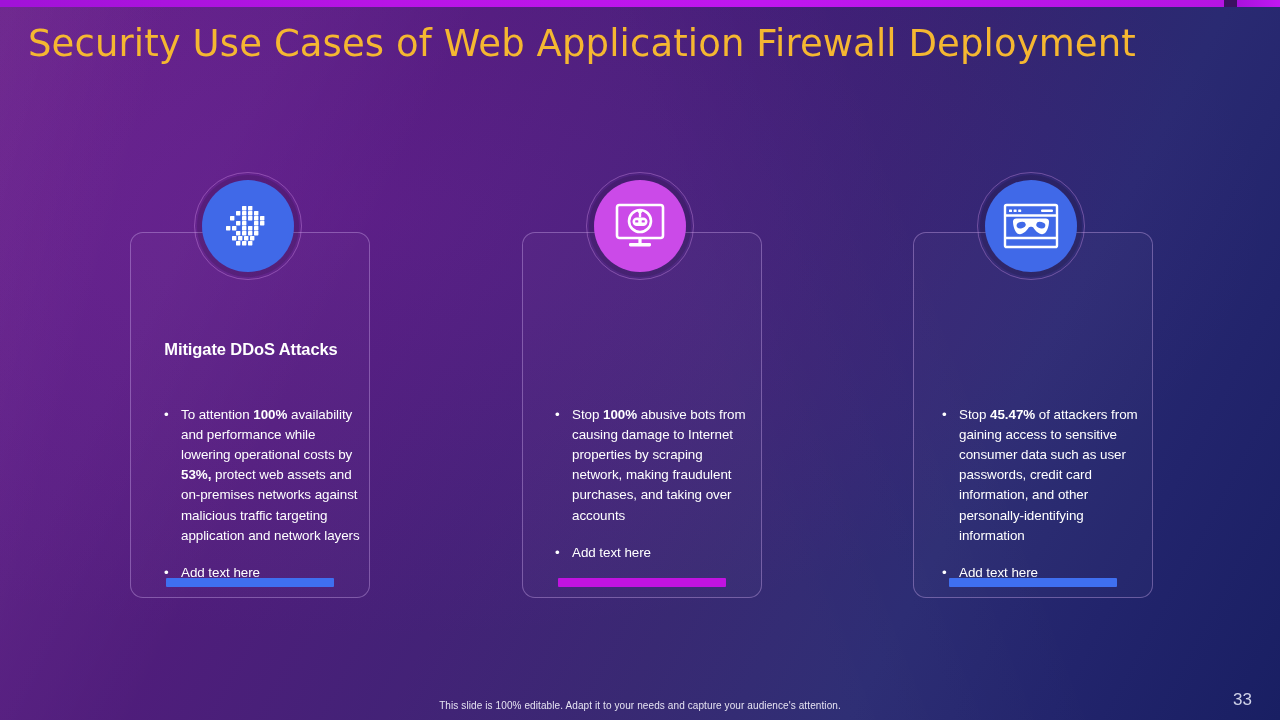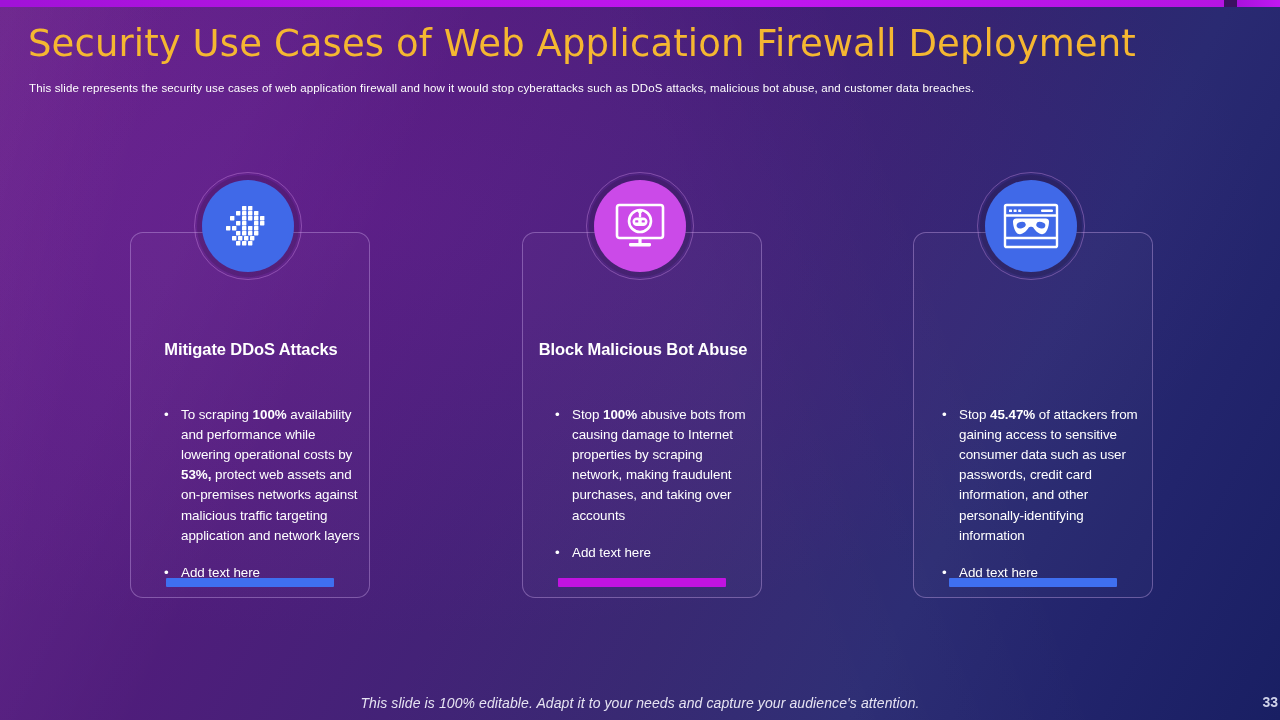--- a/index.html
+++ b/index.html
@@ -206,56 +206,53 @@
   .accent-bar.blue { background: linear-gradient(90deg,#3f6ff0,#5a7ef7); }
   .accent-bar.magenta { background: linear-gradient(90deg,#c113e0,#d12ef0); }
 
   
   .footer-note {
     position: absolute;
     bottom: 9px;
     left: 0;
     width: 1280px;
     text-align: center;
-    font-size: 14px;
+    font-size: 10px;
     color: #e6e3f2;
     letter-spacing: 0.1px;
-    font-style: italic;
   }
   .page-number {
     position: absolute;
     bottom: 10px;
-    right: 2px;
-    font-size: 14px;
+    right: 28px;
+    font-size: 17px;
     color: #cfd2e8;
-    font-weight: bold;
   }
 </style>
 </head>
 <body>
 
 <div id="slide">
 
   <div class="bg-streaks"></div>
   <div class="bg-vignette"></div>
 
   <div class="topbar"></div>
   <div class="topbar-gap"></div>
   <div class="topbar-right"></div>
 
   <div class="page-title" style="color: rgb(245, 183, 49);">Security Use Cases of Web Application Firewall Deployment</div>
-  <div class="page-subtitle">This slide represents the security use cases of web application firewall  and how it would stop cyberattacks such as DDoS attacks, malicious bot abuse, and customer data breaches.</div>
 
   <div class="cards">
 
     <div class="card-wrap c0">
       <div class="card-box">
         <div class="card-title">Mitigate DDoS Attacks</div>
         <div class="card-body">
-            <div class="bullet-row"><span class="dot">•</span><span>To scraping </span><b>100%</b><span> availability and performance while lowering operational costs by </span><b>53%,</b><span> protect web assets and on-premises networks against malicious traffic targeting application and network layers</span></div>
+            <div class="bullet-row"><span class="dot">•</span><span>To attention </span><b>100%</b><span> availability and performance while lowering operational costs by </span><b>53%,</b><span> protect web assets and on-premises networks against malicious traffic targeting application and network layers</span></div>
             <div class="bullet-row"><span class="dot">•</span><span>Add text here</span></div>
           </div>
         <div class="accent-bar blue" style="background: linear-gradient(90deg, rgb(63, 111, 240), rgb(63, 111, 240));"></div>
       </div>
       <div class="icon-badge blue" style="background: rgb(64, 105, 232);">
         <svg width="54" height="54" viewBox="0 0 54 54" aria-hidden="true">
           <g fill="#ffffff">
             <rect x="21" y="7" width="4.4" height="4.4" rx="0.6"></rect>
             <rect x="27" y="7" width="4.4" height="4.4" rx="0.6"></rect>
             <rect x="15" y="12" width="4.4" height="4.4" rx="0.6"></rect>
@@ -287,21 +284,20 @@
             <rect x="15" y="42" width="4.4" height="4.4" rx="0.6"></rect>
             <rect x="21" y="42" width="4.4" height="4.4" rx="0.6"></rect>
             <rect x="27" y="42" width="4.4" height="4.4" rx="0.6"></rect>
           </g>
         </svg>
       </div>
     </div>
 
     <div class="card-wrap c1">
       <div class="card-box">
-        <div class="card-title">Block Malicious Bot Abuse</div>
         <div class="card-body">
             <div class="bullet-row"><span class="dot">•</span><span>Stop </span><b>100%</b><span> abusive bots from causing damage to Internet  properties by scraping network, making fraudulent  purchases,  and taking over accounts</span></div>
             <div class="bullet-row"><span class="dot">•</span><span>Add text here</span></div>
           </div>
         <div class="accent-bar magenta" style="background: linear-gradient(90deg, rgb(193, 19, 224), rgb(193, 19, 224));"></div>
       </div>
       <div class="icon-badge magenta" style="background: rgb(203, 74, 232);">
         <svg width="56" height="54" viewBox="0 0 56 54" aria-hidden="true">
           <g fill="none" stroke="#ffffff" stroke-width="2.6">
             <rect x="5" y="6" width="46" height="33" rx="2.5"></rect>

